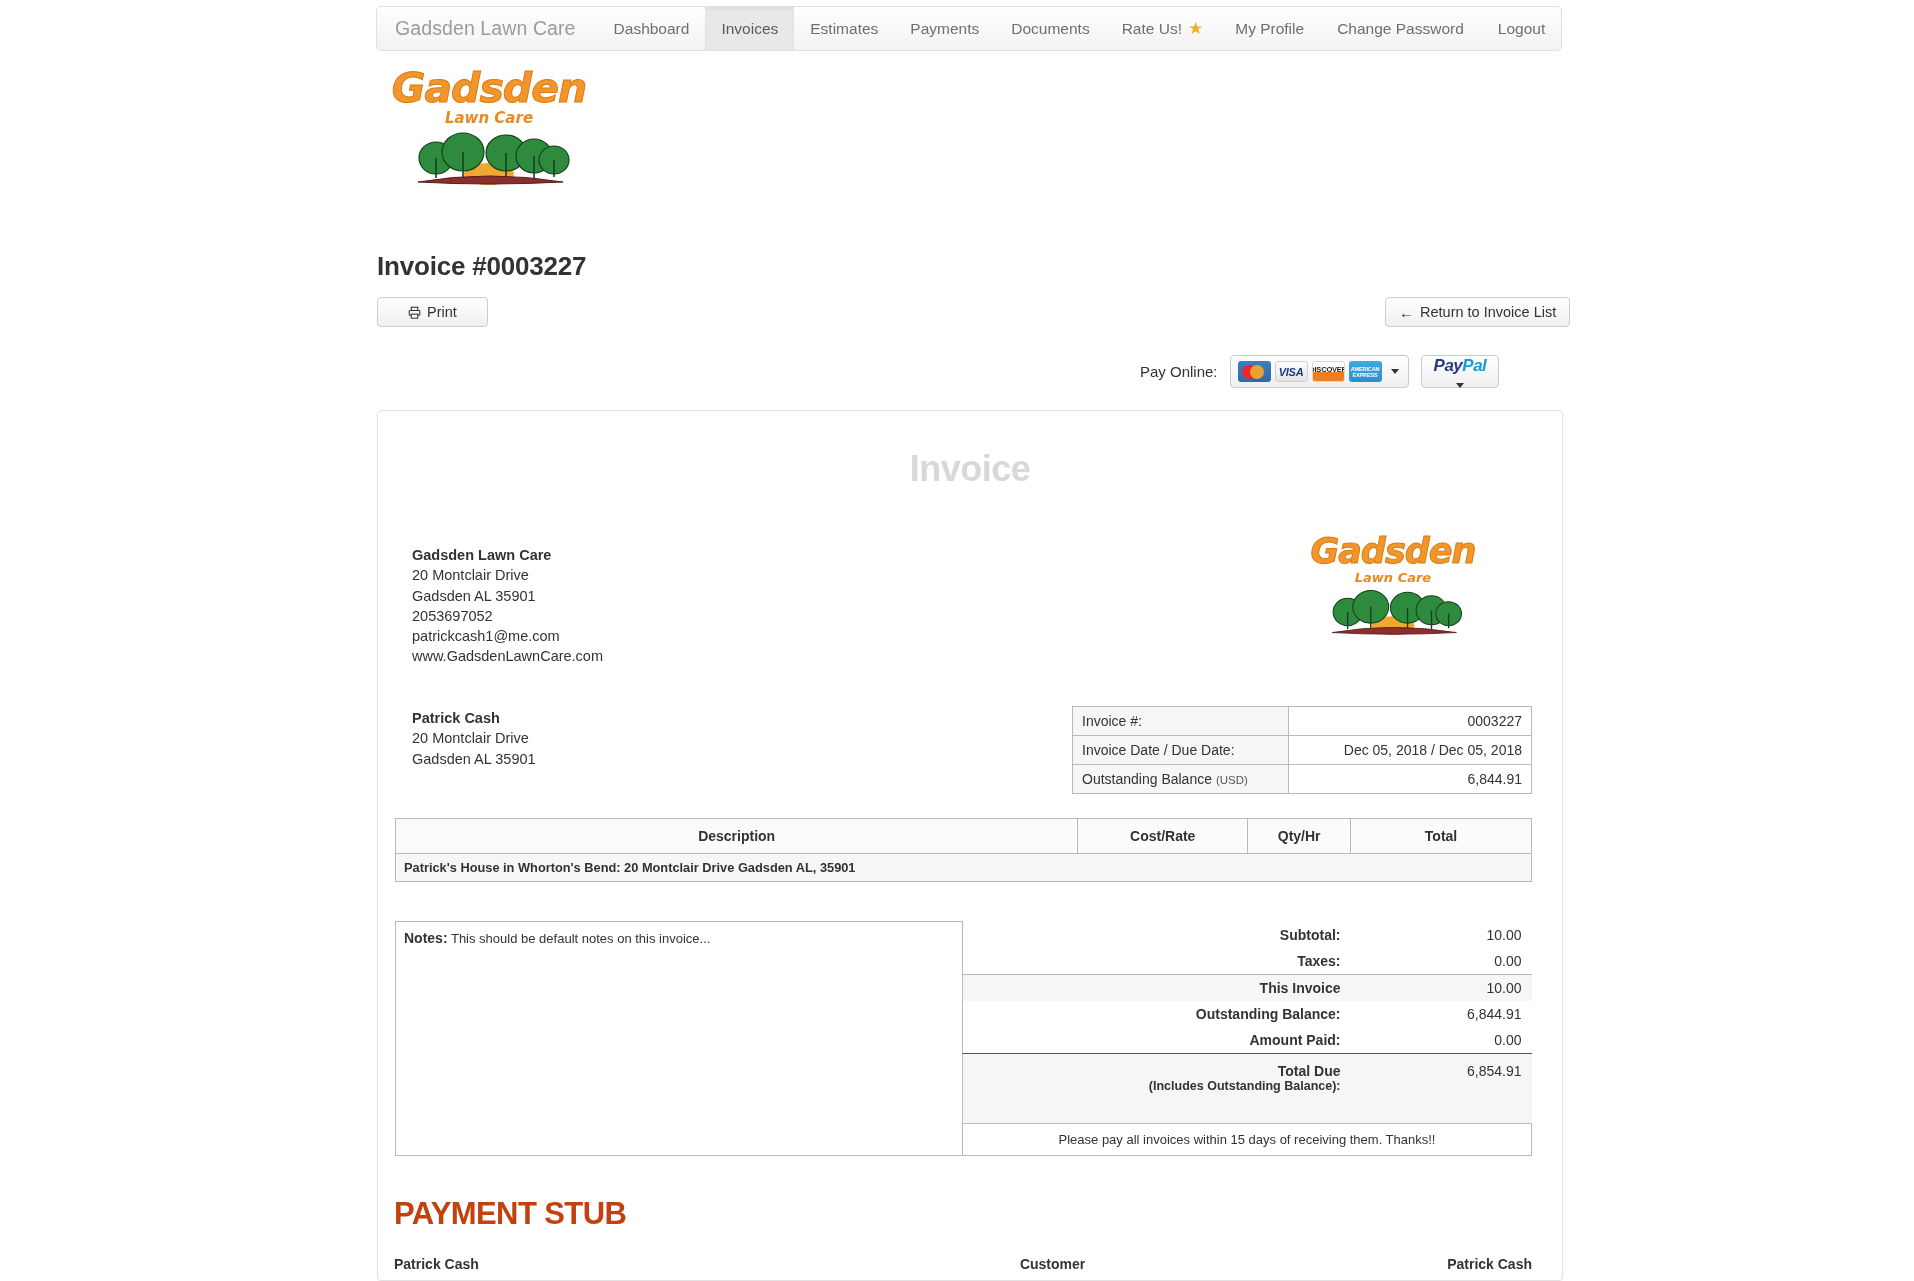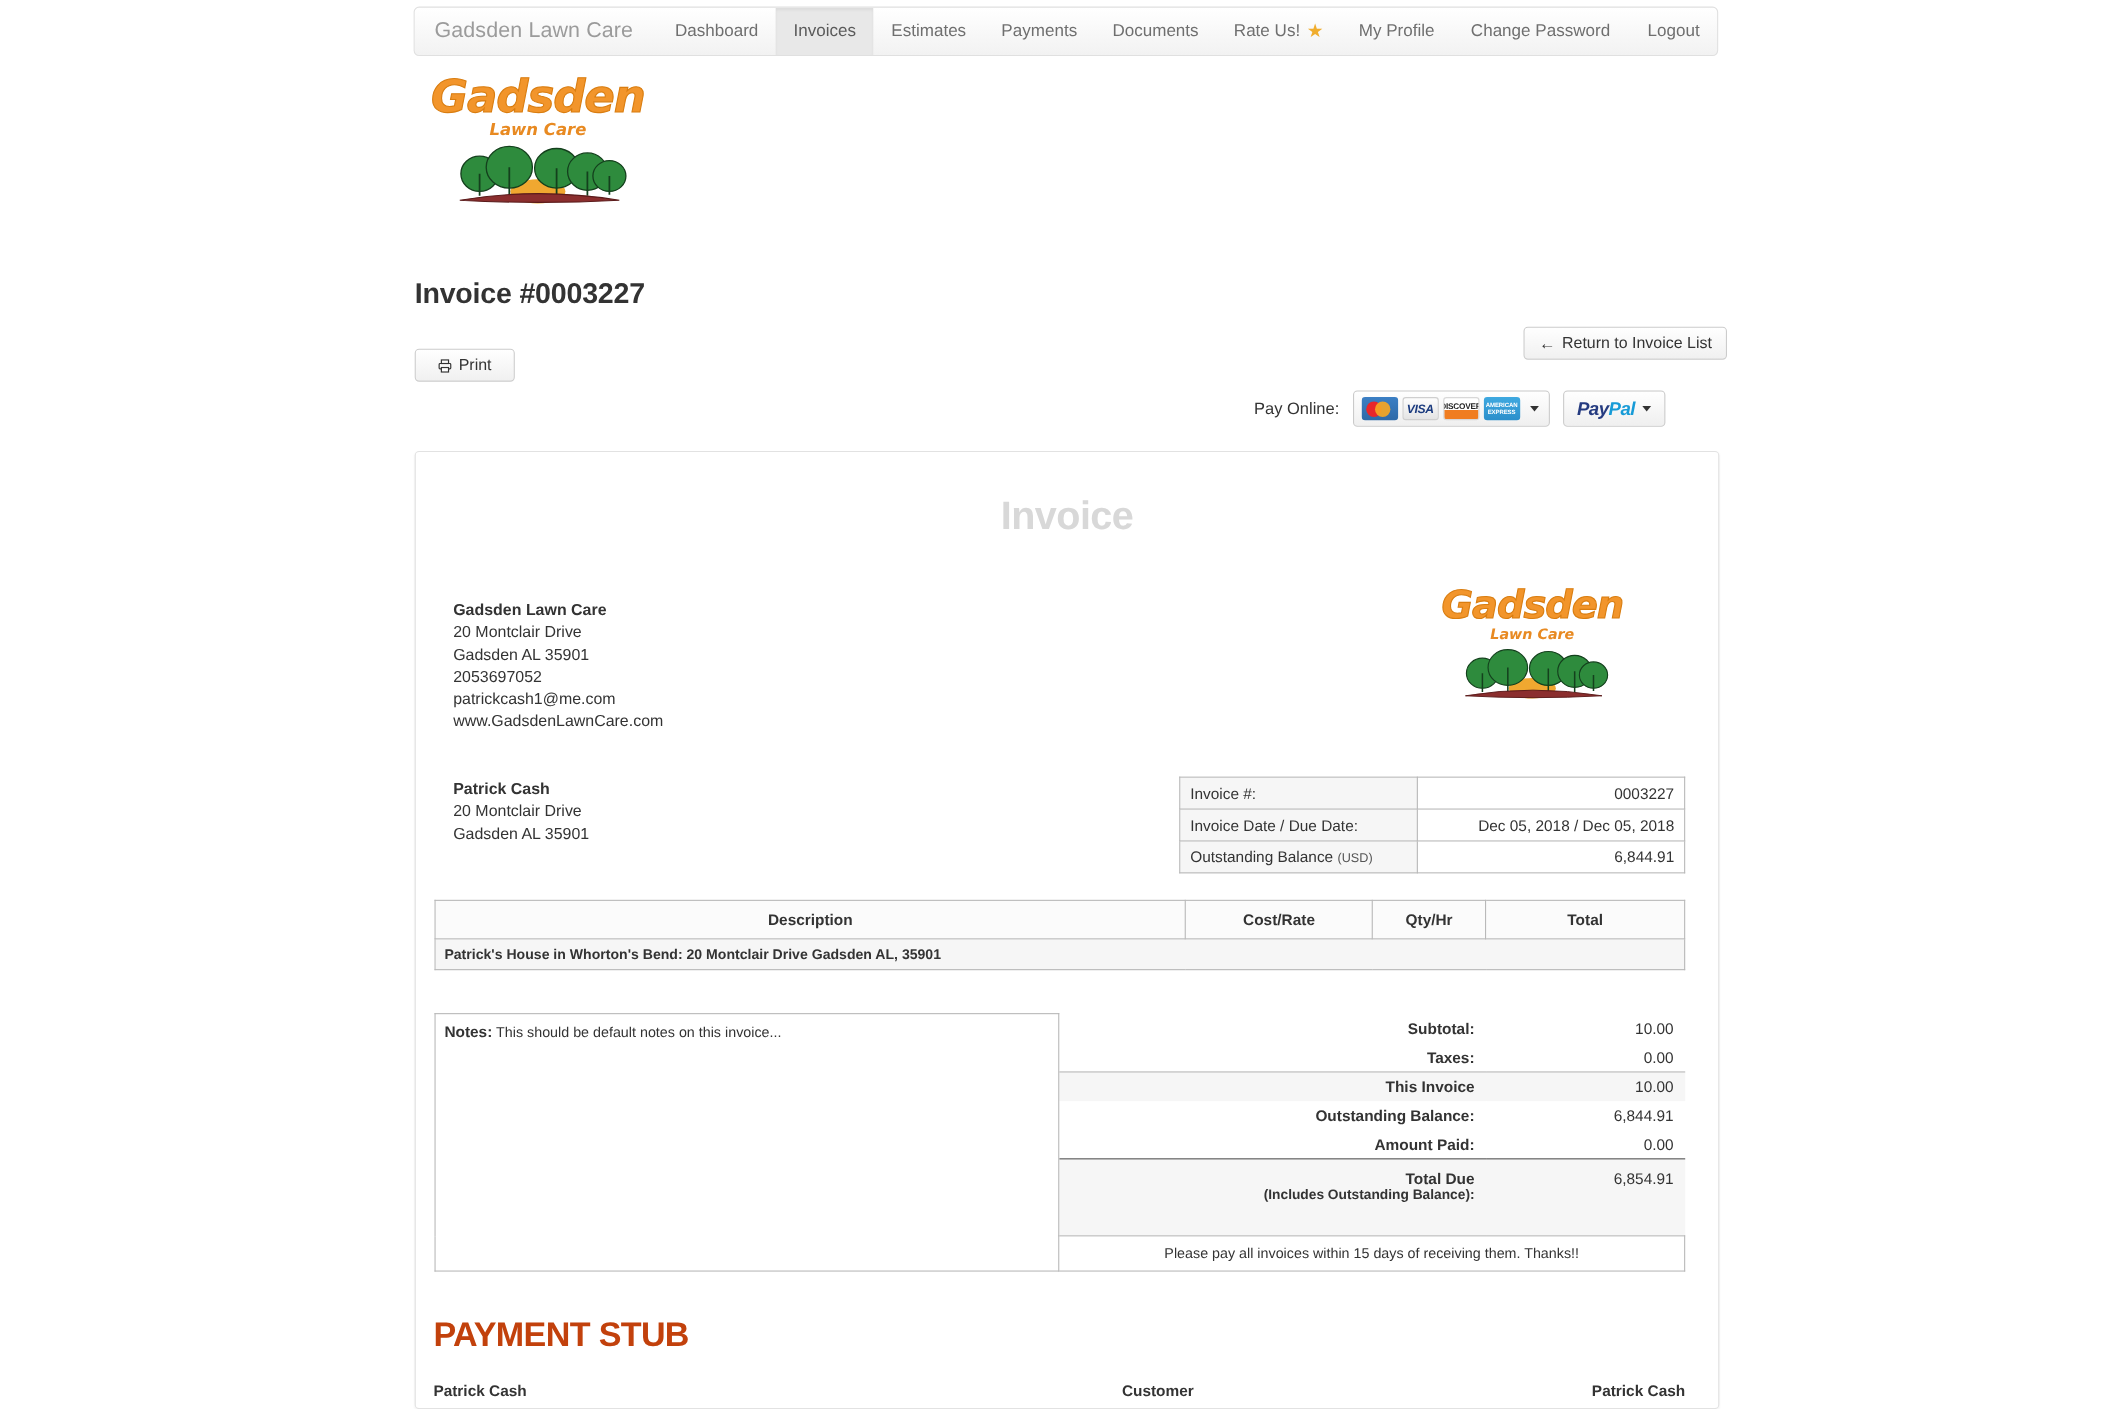--- a/index.html
+++ b/index.html
@@ -89,39 +89,39 @@
     display: inline-flex; align-items: center; justify-content: center;
     gap: 6px;
     background: linear-gradient(to bottom, #ffffff 0%, #f0f0f0 100%);
     border: 1px solid #cccccc;
     border-radius: 4px;
     font-size: 14.5px;
     color: #333333;
     cursor: pointer;
     white-space: nowrap;
   }
-  .btn-print { position: absolute; left: 377px; top: 297px; height: 30px; padding: 0 20px; margin-top: 20px; }
+  .btn-print { position: absolute; left: 377px; top: 297px; height: 30px; padding: 0 30px; }
   .btn-return { position: absolute; left: 1385px; top: 297px; height: 30px; padding: 0 13px; }
 
   .pay-row {
     position: absolute; left: 1140px; top: 355px;
     display: flex; align-items: center; gap: 12px;
   }
   .pay-label { font-size: 15px; color: #333333; }
   .btn-cards {
     display: inline-flex; align-items: center; gap: 4px;
     background: linear-gradient(to bottom, #ffffff 0%, #efefef 100%);
     border: 1px solid #cacaca; border-radius: 4px;
     height: 33px; padding: 0 9px 0 7px; cursor: pointer;
   }
   .btn-paypal {
     display: inline-flex; align-items: center; gap: 7px;
     background: linear-gradient(to bottom, #ffffff 0%, #efefef 100%);
     border: 1px solid #cacaca; border-radius: 4px;
-    height: 33px; padding: 0 12px; cursor: pointer;
+    height: 33px; padding: 0 12px; cursor: pointer; flex-direction: column;
   }
   .caret { width: 0; height: 0; border-left: 4.5px solid transparent; border-right: 4.5px solid transparent; border-top: 5px solid #333; display:inline-block; }
 
   
   .cc { height: 21px; width: 33px; border-radius: 3px; position: relative; overflow: hidden; display:inline-block; }
   .cc-mc { background: linear-gradient(to bottom,#3b7fc4,#2f6aa8); }
   .cc-mc .c1, .cc-mc .c2 { position:absolute; top:3.5px; width:14px; height:14px; border-radius:50%; }
   .cc-mc .c1 { left:4px; background:#e8262b; }
   .cc-mc .c2 { left:12px; background:#f5a623; opacity:.92; }
   .cc-visa { background: linear-gradient(to bottom,#fdfdfd,#e4e4e4); border:1px solid #cfcfcf; display:flex; align-items:center; justify-content:center; }

